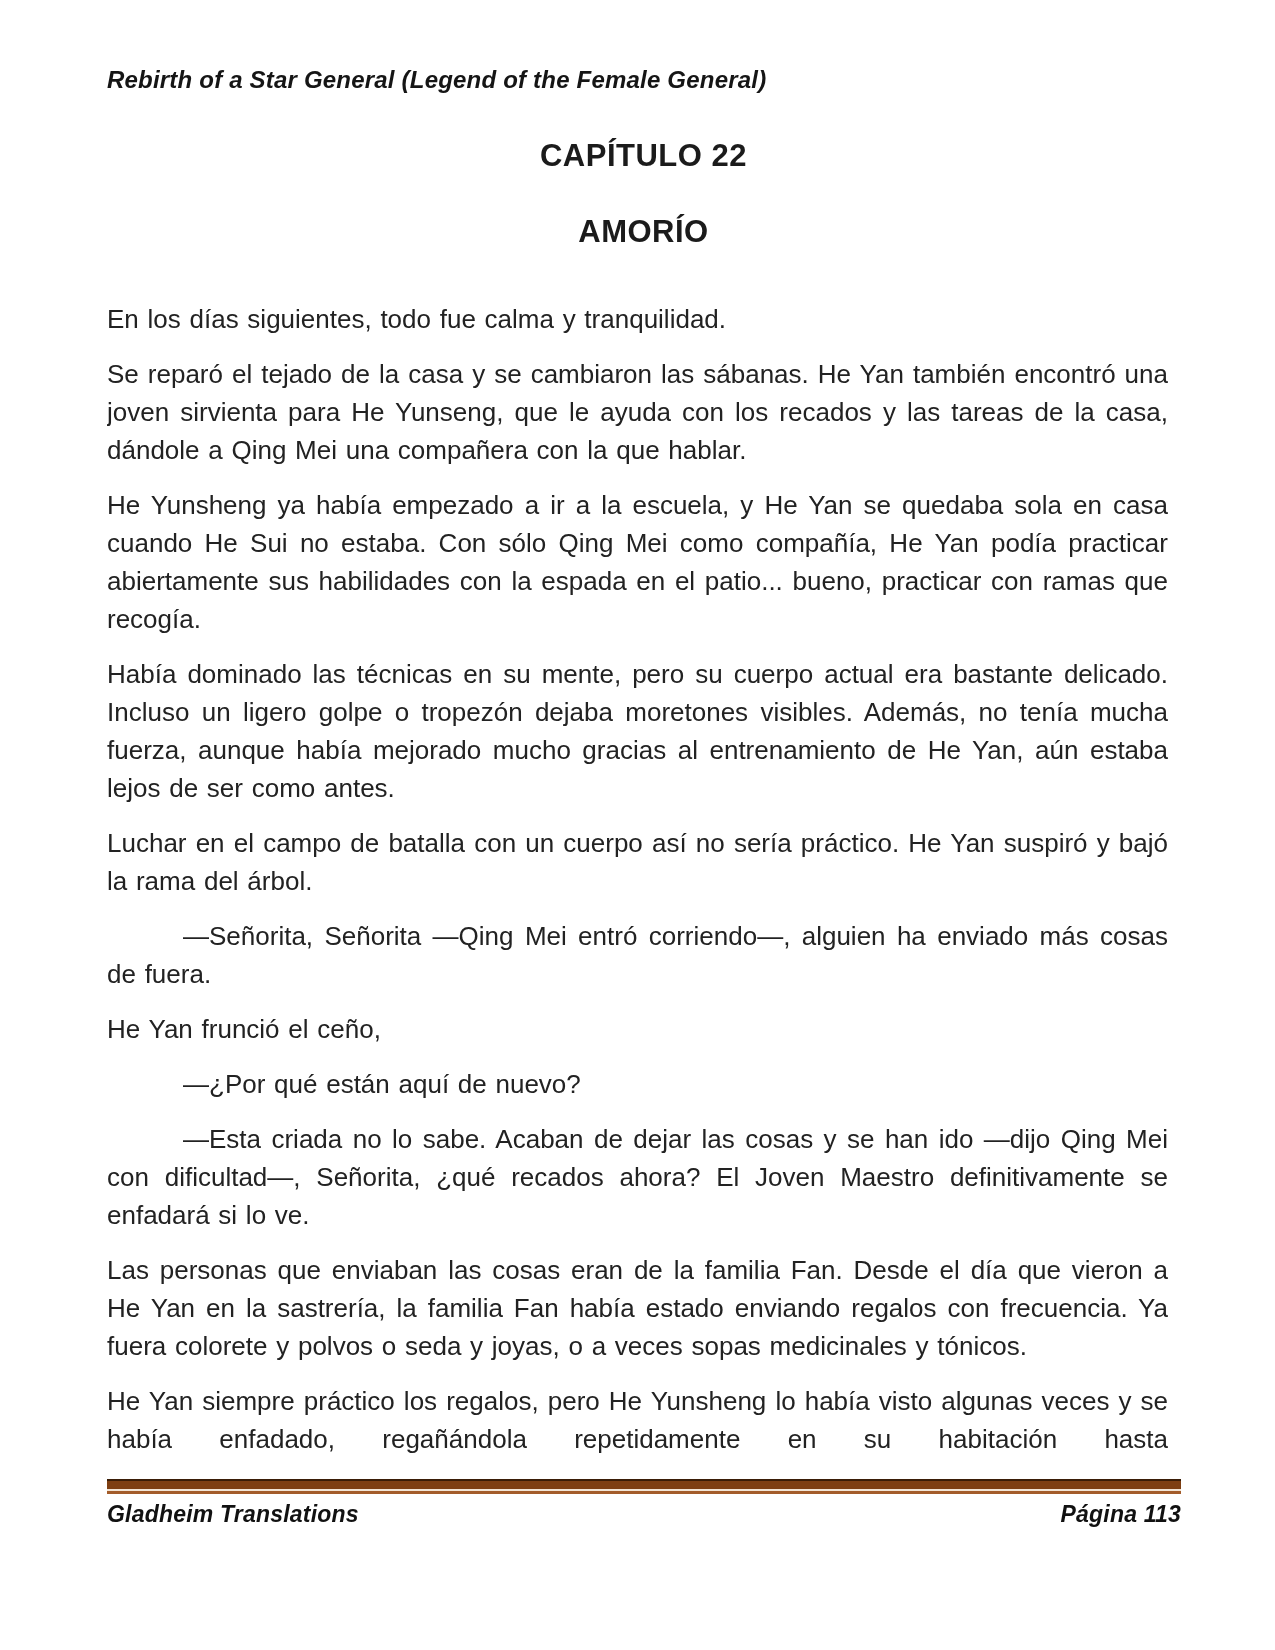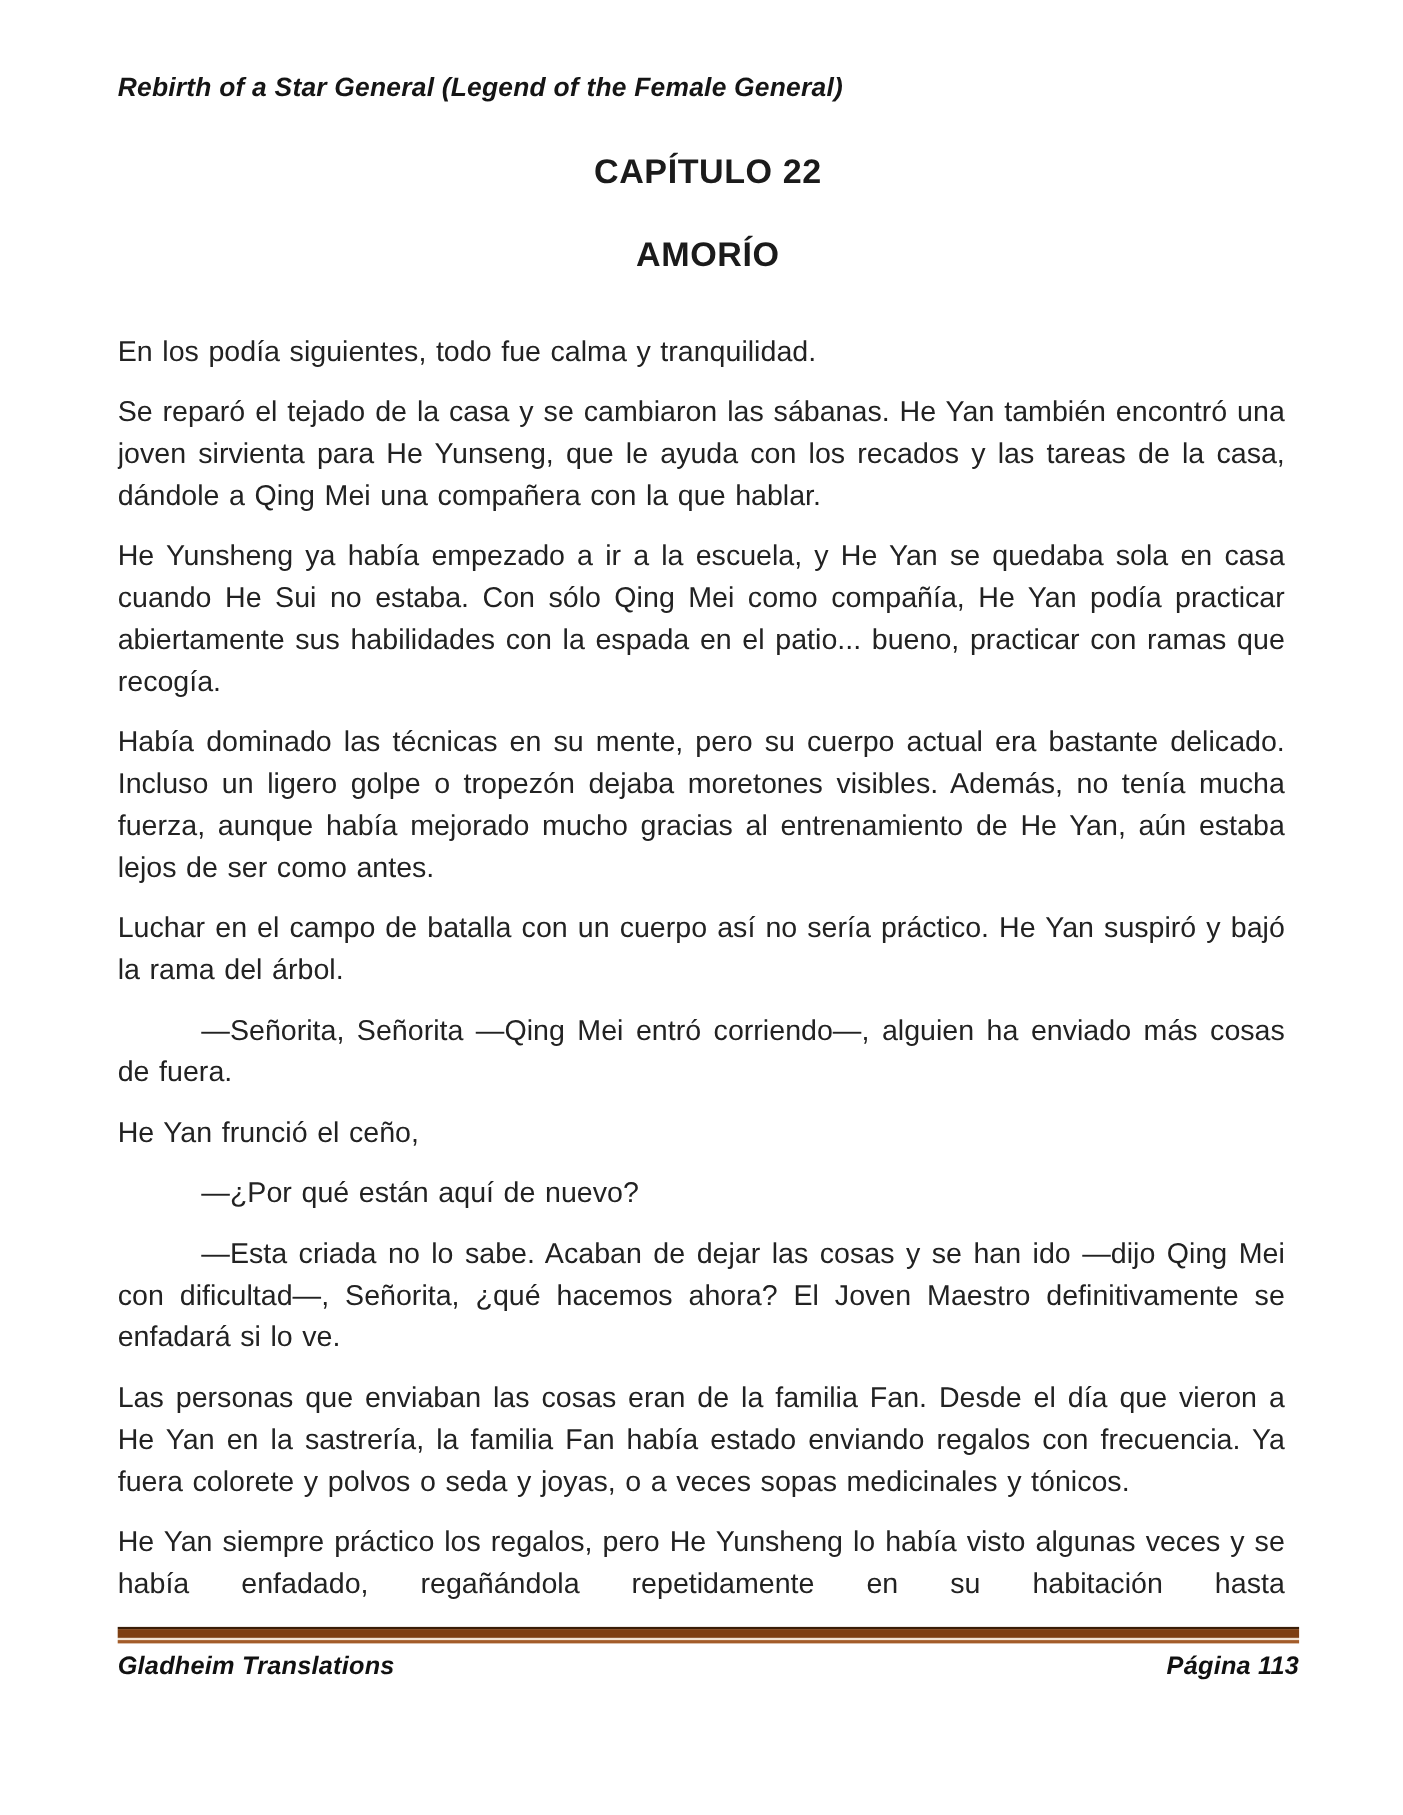--- a/index.html
+++ b/index.html
@@ -95,29 +95,29 @@
 <div class="page">
 
   <div class="doc-header">Rebirth of a Star General (Legend of the Female General)</div>
 
   <div class="titles">
     <div class="chapter-number">CAPÍTULO 22</div>
     <div class="chapter-title">AMORÍO</div>
   </div>
 
   <div class="body-text">
-    <p>En los podía siguientes, todo fue calma y tranquilidad.</p>
+    <p>En los días siguientes, todo fue calma y tranquilidad.</p>
     <p>Se reparó el tejado de la casa y se cambiaron las sábanas. He Yan también encontró una joven sirvienta para He Yunseng, que le ayuda con los recados y las tareas de la casa, dándole a Qing Mei una compañera con la que hablar.</p>
     <p>He Yunsheng ya había empezado a ir a la escuela, y He Yan se quedaba sola en casa cuando He Sui no estaba. Con sólo Qing Mei como compañía, He Yan podía practicar abiertamente sus habilidades con la espada en el patio... bueno, practicar con ramas que recogía.</p>
     <p>Había dominado las técnicas en su mente, pero su cuerpo actual era bastante delicado. Incluso un ligero golpe o tropezón dejaba moretones visibles. Además, no tenía mucha fuerza, aunque había mejorado mucho gracias al entrenamiento de He Yan, aún estaba lejos de ser como antes.</p>
     <p>Luchar en el campo de batalla con un cuerpo así no sería práctico. He Yan suspiró y bajó la rama del árbol.</p>
     <p class="indent">—Señorita, Señorita —Qing Mei entró corriendo—, alguien ha enviado más cosas de fuera.</p>
     <p>He Yan frunció el ceño,</p>
     <p class="indent">—¿Por qué están aquí de nuevo?</p>
-    <p class="indent">—Esta criada no lo sabe. Acaban de dejar las cosas y se han ido —dijo Qing Mei con dificultad—, Señorita, ¿qué hacemos ahora? El Joven Maestro definitivamente se enfadará si lo ve.</p>
+    <p class="indent">—Esta criada no lo sabe. Acaban de dejar las cosas y se han ido —dijo Qing Mei con dificultad—, Señorita, ¿qué recados ahora? El Joven Maestro definitivamente se enfadará si lo ve.</p>
     <p>Las personas que enviaban las cosas eran de la familia Fan. Desde el día que vieron a He Yan en la sastrería, la familia Fan había estado enviando regalos con frecuencia. Ya fuera colorete y polvos o seda y joyas, o a veces sopas medicinales y tónicos.</p>
     <p class="cont">He Yan siempre práctico los regalos, pero He Yunsheng lo había visto algunas veces y se había enfadado, regañándola repetidamente en su habitación hasta</p>
   </div>
 
   <div class="doc-footer">
     <div>
       <div class="rule-top"></div>
       <div class="rule-thick"></div>
       <div class="rule-gap"></div>
       <div class="rule-bottom"></div>

